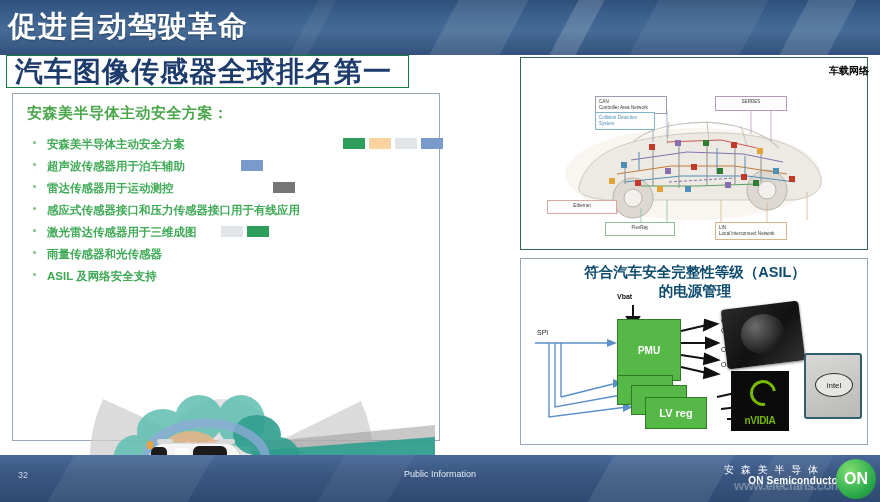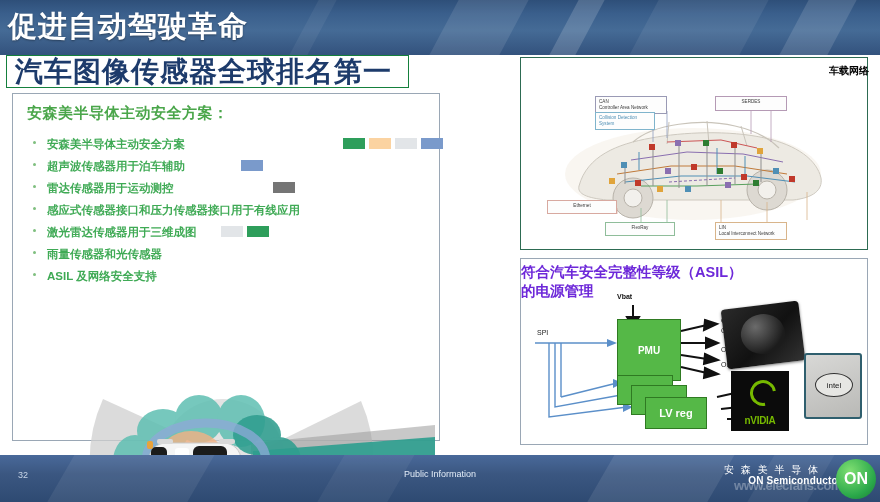--- a/index.html
+++ b/index.html
@@ -47,22 +47,22 @@
     border:1px solid #2d6b52;background:#fff;box-sizing:border-box;}
   .rt-title{position:absolute;left:0;top:6px;width:348px;text-align:right;
     font-size:10px;font-weight:700;color:#000000;}
   .net-diagram{position:absolute;left:0;top:24px;width:346px;height:166px;}
   .nlabel{position:absolute;background:#fdfdfd;font-size:4.6px;color:#3a3a3a;
     line-height:6px;padding:2px 3px;box-sizing:border-box;}
 
   
   .rb-panel{position:absolute;left:520px;top:258px;width:348px;height:187px;
     border:1px solid #9aa7b5;background:#fff;box-sizing:border-box;}
-  .rb-title{position:absolute;left:0;top:4px;width:348px;
-    font-size:14.5px;font-weight:700;color:#6d28d9;line-height:19px;}
+  .rb-title{position:absolute;left:0;top:4px;width:348px;text-align:center;
+    font-size:14.5px;font-weight:700;color:#0c4a6e;line-height:19px;}
   .pwr{position:absolute;left:0;top:42px;width:348px;height:142px;}
   .green-box{position:absolute;background:#55b847;border:1px solid #2f7a22;
     color:#fff;font-size:8px;font-weight:700;display:flex;align-items:center;
     justify-content:center;box-sizing:border-box;}
   .pw-lbl{position:absolute;font-size:7px;color:#111;font-weight:700;}
   .pw-lbl.thin{font-weight:400;color:#222;}
 
   
   .chip-bga{position:absolute;left:203px;top:4px;width:78px;height:60px;
     background:linear-gradient(140deg,#2a2a2a 0%,#111 55%,#333 100%);

